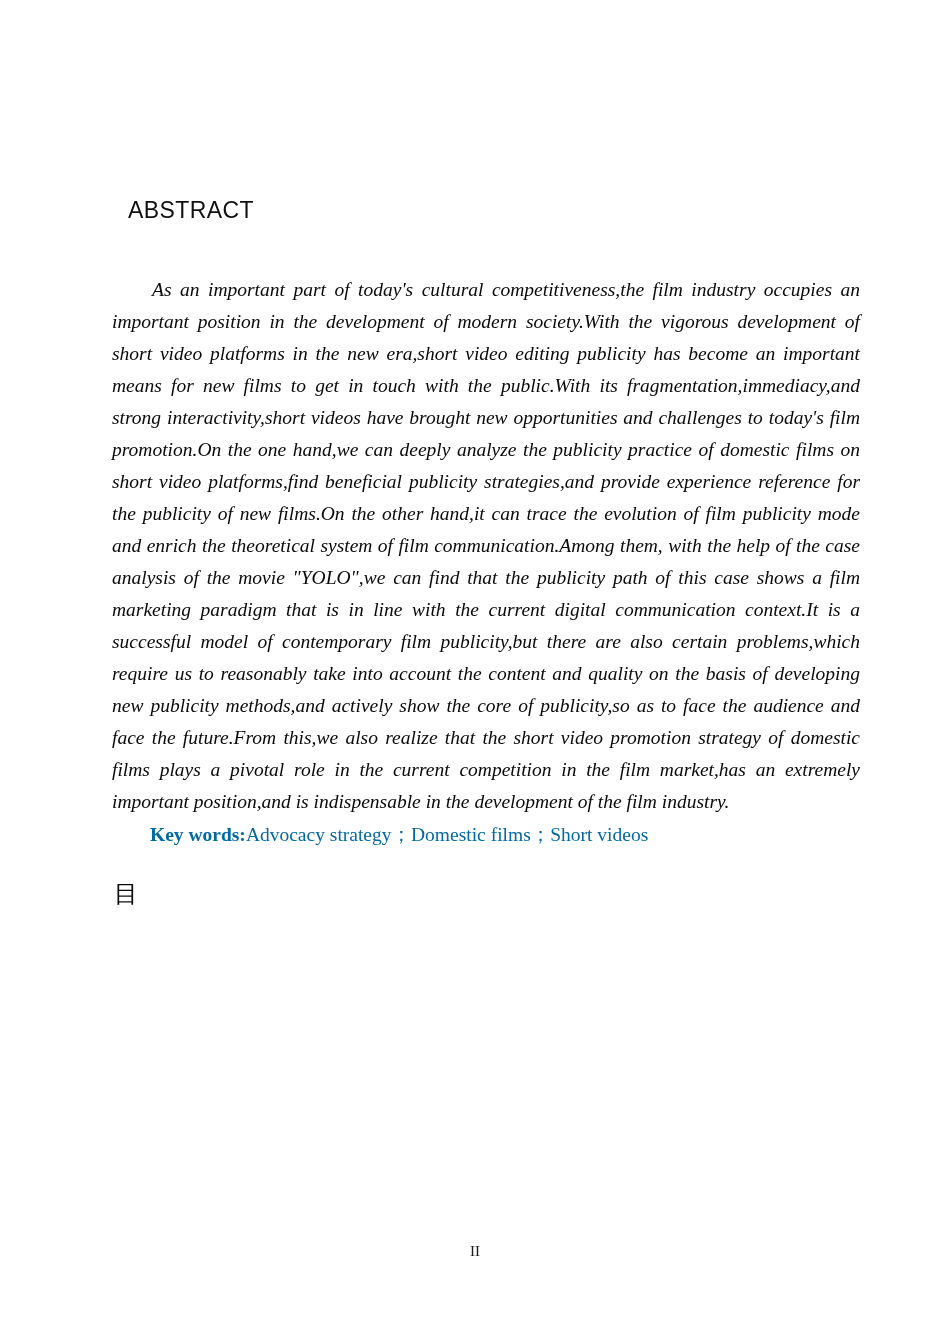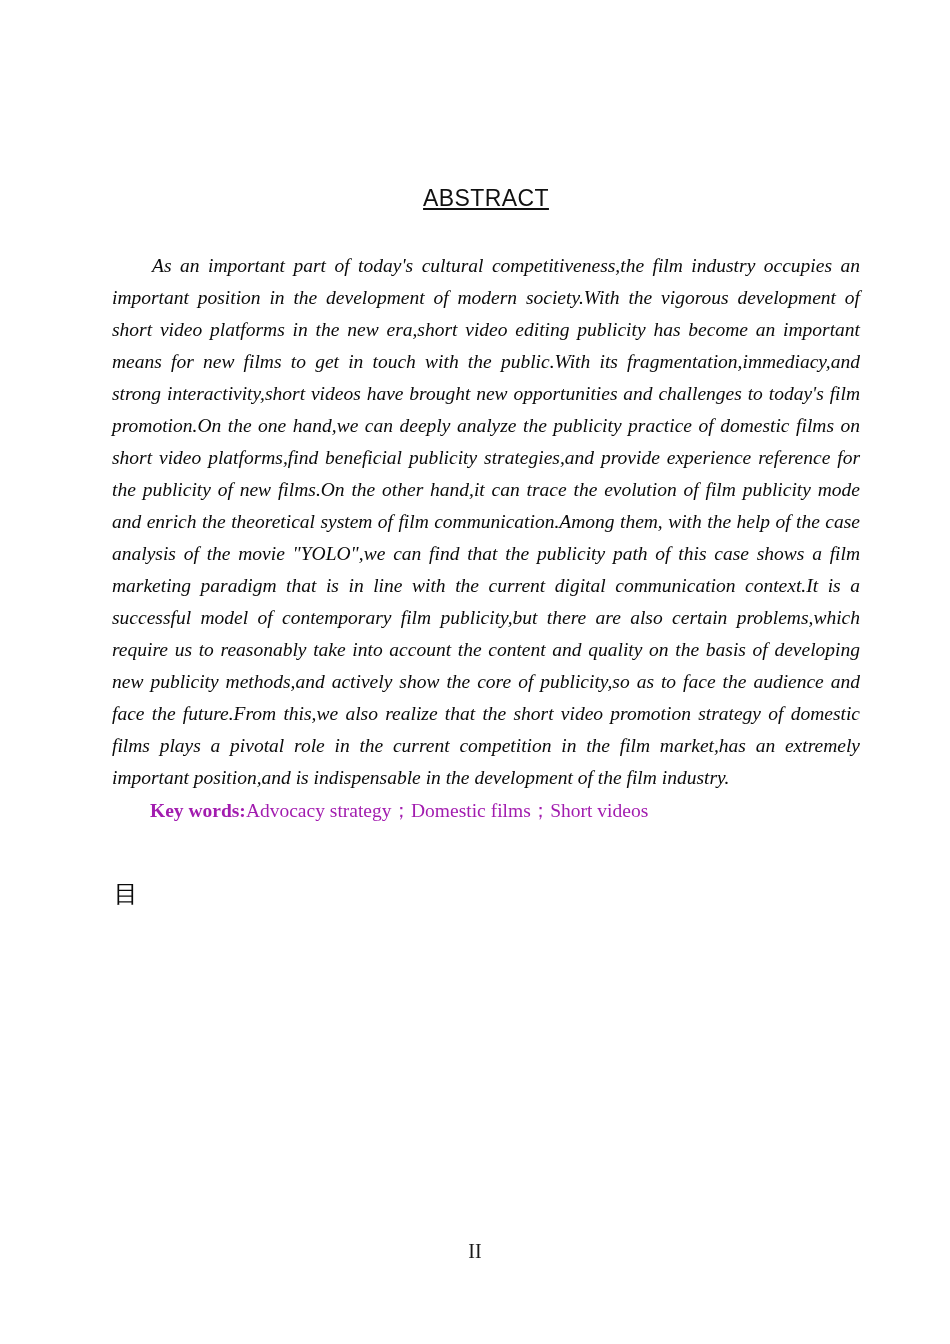--- a/index.html
+++ b/index.html
@@ -23,69 +23,68 @@
   .content {
     position: absolute;
     left: 112px;
     top: 0;
     width: 748px;
   }
   .abstract-title {
     font-family: "Liberation Sans", "DejaVu Sans", sans-serif;
     font-size: 23px;
     font-weight: 400;
-    text-align: center;
+    text-align: left;
     letter-spacing: 0.4px;
-    margin: 4px;
+    margin: 16px;
     padding-top: 180px;
     line-height: 28px;
     color: #111111;
-    text-decoration: underline;
   }
   .abstract-body {
     margin: 0;
     padding-top: 34px;
     font-size: 19.5px;
     line-height: 32px;
     text-align: justify;
     text-justify: inter-word;
     text-indent: 40px;
     color: #0a0a0a;
     word-spacing: 0px;
     hyphens: none;
     font-style: italic;
   }
   .keywords-line {
     margin: 0;
     padding-top: 1px;
     font-size: 19.5px;
     line-height: 32px;
     text-indent: 38px;
-    color: #a21caf;
+    color: #0369a1;
     white-space: nowrap;
   }
   .kw-label {
     font-weight: bold;
   }
   .toc-marker {
     position: absolute;
     left: 114px;
     top: 879px;
     font-family: "DejaVu Sans", "Liberation Sans", sans-serif;
     font-size: 24px;
     line-height: 30px;
     color: #0a0a0a;
   }
   .page-number {
     position: absolute;
     left: 0;
     top: 1241px;
     width: 950px;
     text-align: center;
-    font-size: 20px;
+    font-size: 15px;
     line-height: 20px;
     color: #1a1a1a;
     font-family: "Liberation Serif", "DejaVu Serif", serif;
   }
 </style>
 </head>
 <body>
 
 <div class="page">
 

